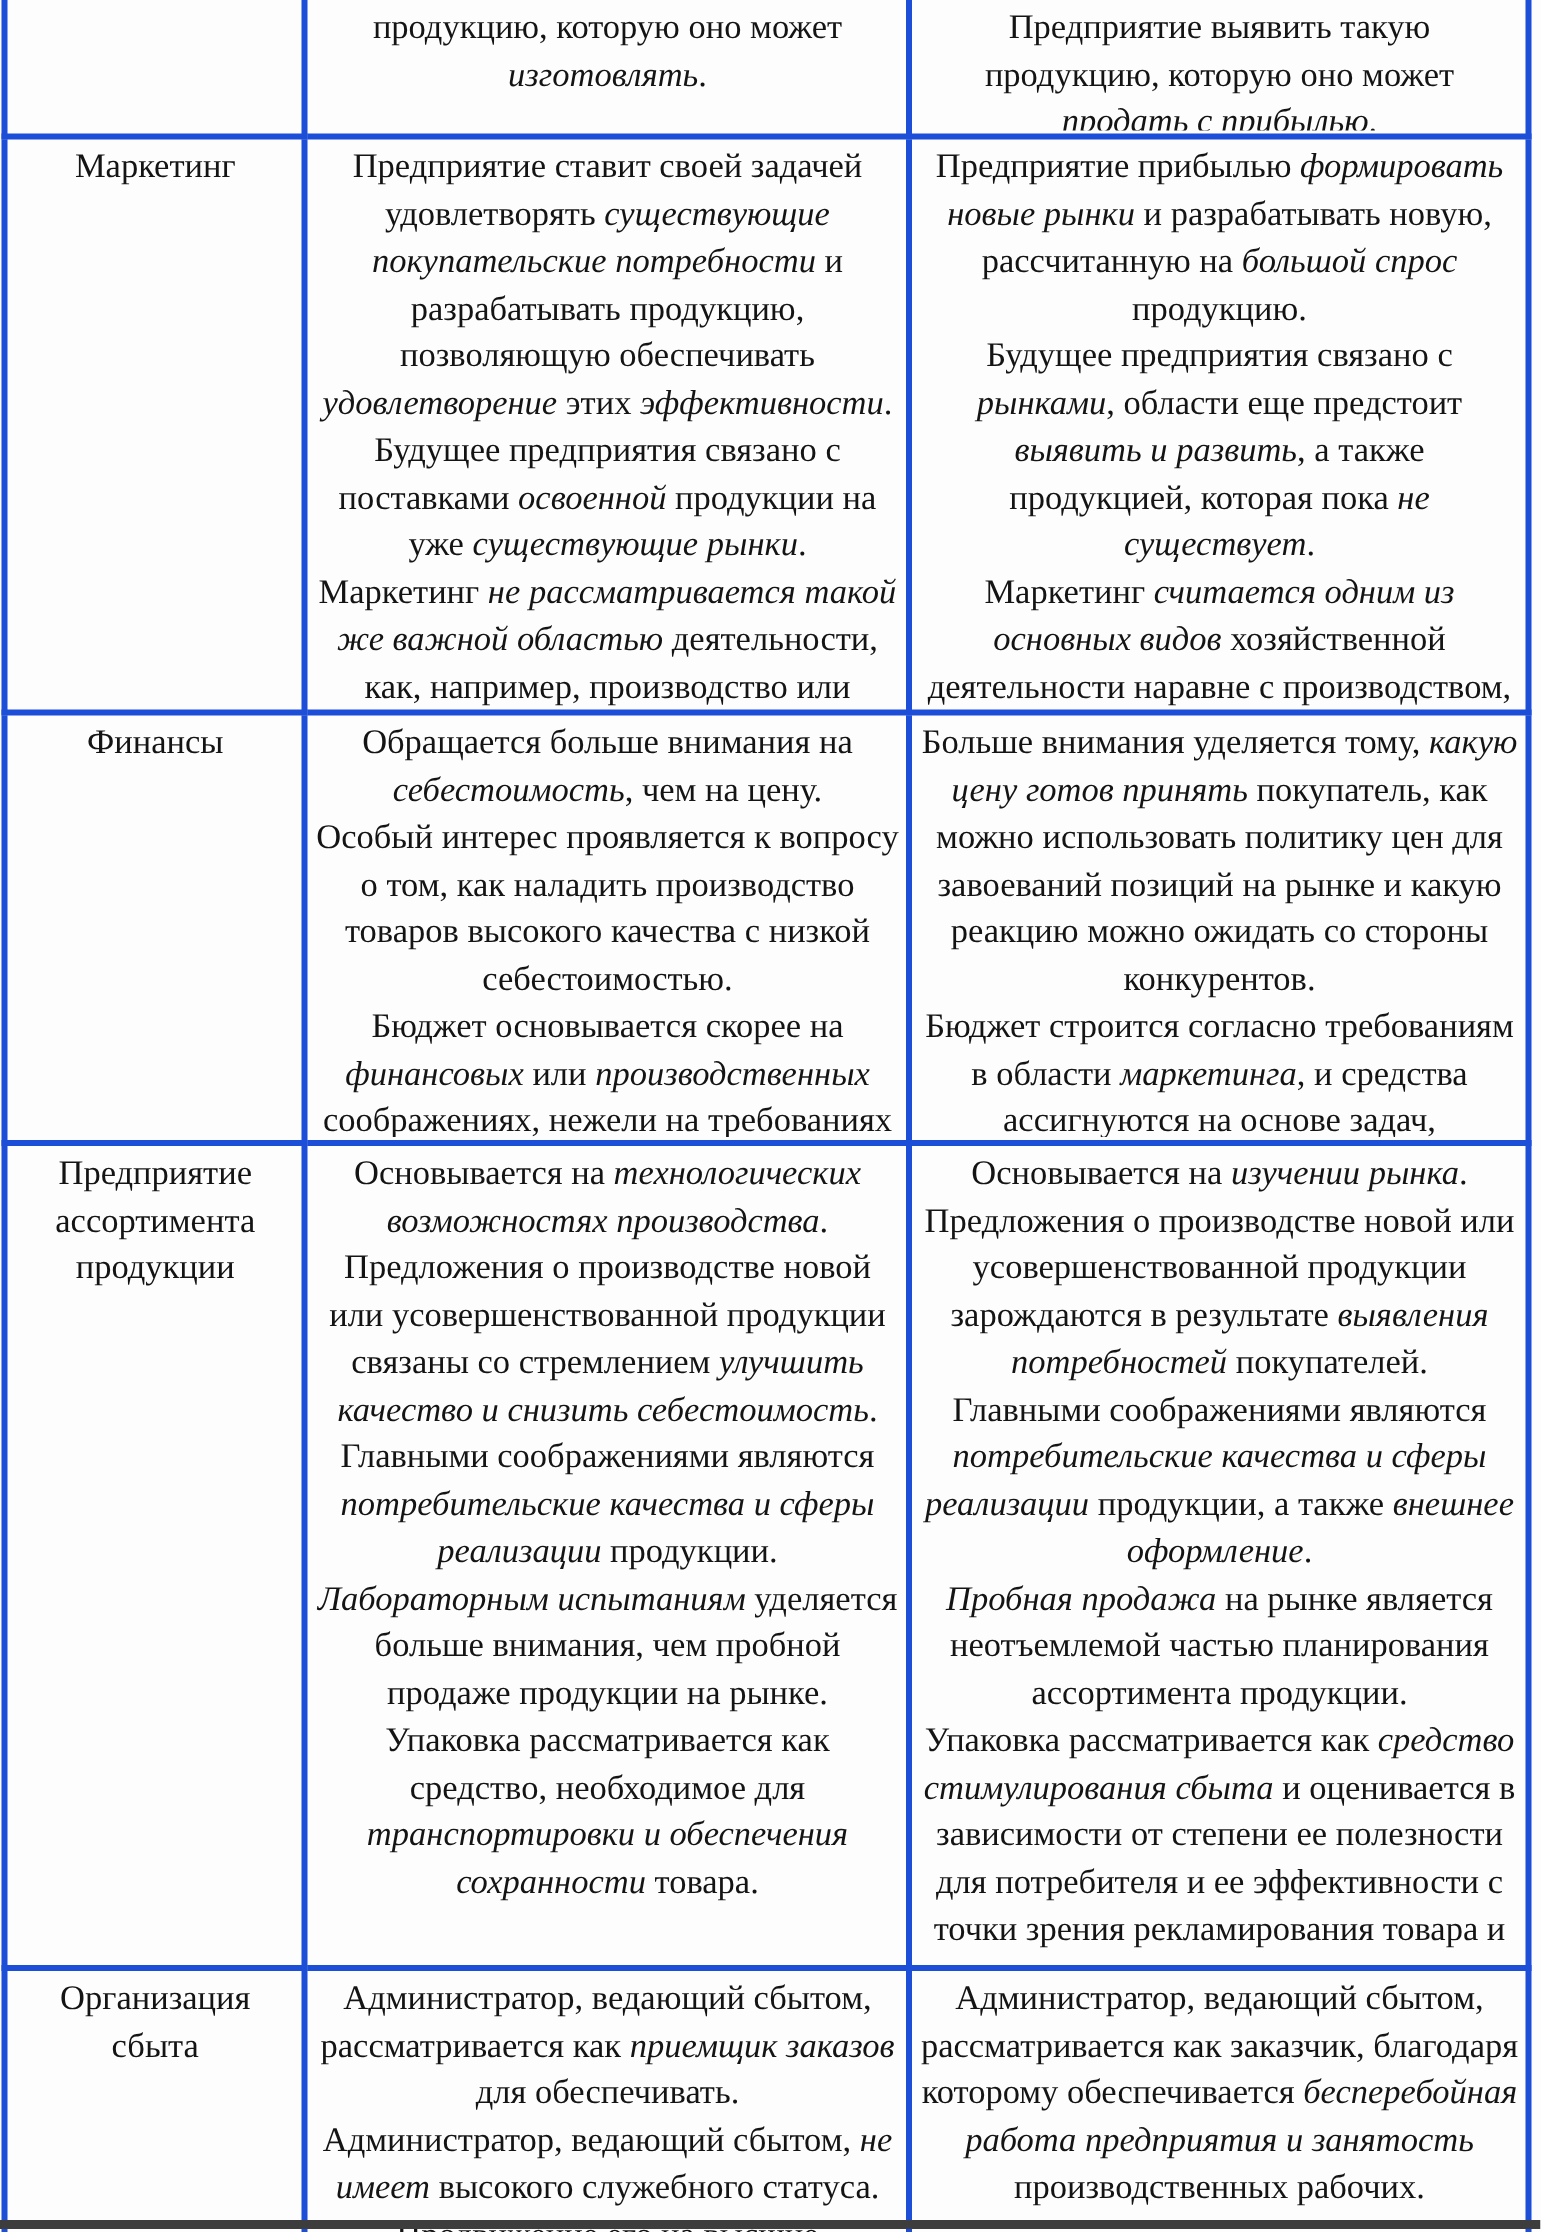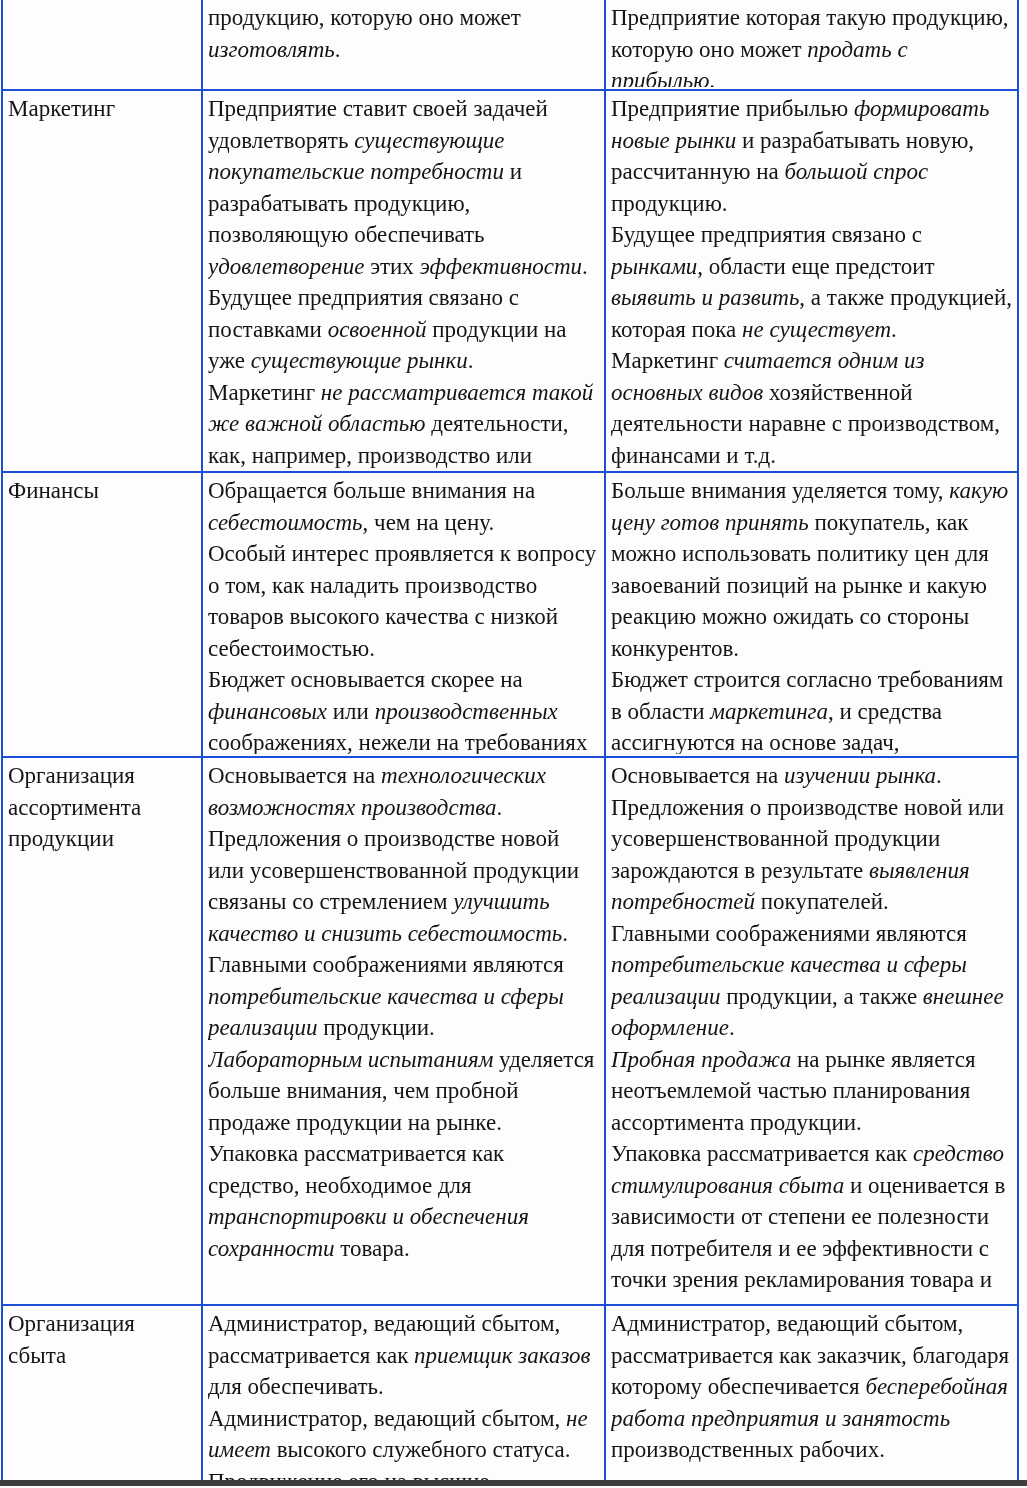--- a/index.html
+++ b/index.html
@@ -22,30 +22,30 @@
   }
   table.cmp {
     position: absolute;
     left: 1px;
     top: 0;
     width: 1016px;
     border-collapse: collapse;
     table-layout: fixed;
   }
   table.cmp td {
-    border: 2px solid #1d4ed8;
+    border: 4px solid #1d4ed8;
     vertical-align: top;
     padding: 2px 4px 2px 5px;
     font-size: 23px;
     line-height: 31.5px;
     letter-spacing: 0;
   }
   table.cmp tr:first-child td { border-top: none; }
   table.cmp tr:last-child td { border-bottom: none; margin-left: 28px; }
-  .cw { overflow: hidden; }
+  .cw { overflow: hidden; text-align: center; }
   tr:nth-child(1) .cw { height: 85px; }
   tr:nth-child(2) .cw { height: 376px; }
   tr:nth-child(3) .cw { height: 279px; }
   tr:nth-child(4) .cw { height: 542px; }
   tr:nth-child(5) .cw { height: 172px; }
   .para { margin: 0; }
   em { font-style: italic; }
   .edge {
     position: absolute;
     left: 0;
@@ -70,21 +70,21 @@
           <td>
             <div class="cw"></div>
           </td>
           <td>
             <div class="cw">
               <div class="para"><span>продукцию, которую оно может </span><em>изготовлять</em><span>.</span></div>
             </div>
           </td>
           <td>
             <div class="cw">
-              <div class="para"><span>Предприятие которая такую продукцию, которую оно может </span><em>продать с прибылью</em><span>.</span></div>
+              <div class="para"><span>Предприятие выявить такую продукцию, которую оно может </span><em>продать с прибылью</em><span>.</span></div>
             </div>
           </td>
         </tr>
         <tr>
           <td>
             <div class="cw">Маркетинг</div>
           </td>
           <td>
             <div class="cw">
               <div class="para"><span>Предприятие ставит своей задачей удовлетворять </span><em>существующие покупательские потребности</em><span> и разрабатывать продукцию, позволяющую обеспечивать </span><em>удовлетворение</em><span> этих </span><em>эффективности</em><span>.</span></div>
@@ -113,21 +113,21 @@
           </td>
           <td>
             <div class="cw">
               <div class="para"><span>Больше внимания уделяется тому, </span><em>какую цену готов принять</em><span> покупатель, как можно использовать политику цен для завоеваний позиций на рынке и какую реакцию можно ожидать со стороны конкурентов.</span></div>
               <div class="para"><span>Бюджет строится согласно требованиям в области </span><em>маркетинга</em><span>, и средства ассигнуются на основе задач, поставленных в сфере маркетинга.</span></div>
             </div>
           </td>
         </tr>
         <tr>
           <td>
-            <div class="cw">Организация ассортимента продукции</div>
+            <div class="cw">Предприятие ассортимента продукции</div>
           </td>
           <td>
             <div class="cw">
               <div class="para"><span>Основывается на </span><em>технологических возможностях производства</em><span>.</span></div>
               <div class="para"><span>Предложения о производстве новой или усовершенствованной продукции связаны со стремлением </span><em>улучшить качество и снизить себестоимость</em><span>.</span></div>
               <div class="para"><span>Главными соображениями являются </span><em>потребительские качества и сферы реализации</em><span> продукции.</span></div>
               <div class="para"><em>Лабораторным испытаниям</em><span> уделяется больше внимания, чем пробной продаже продукции на рынке.</span></div>
               <div class="para"><span>Упаковка рассматривается как средство, необходимое для </span><em>транспортировки и обеспечения сохранности</em><span> товара.</span></div>
             </div>
           </td>

